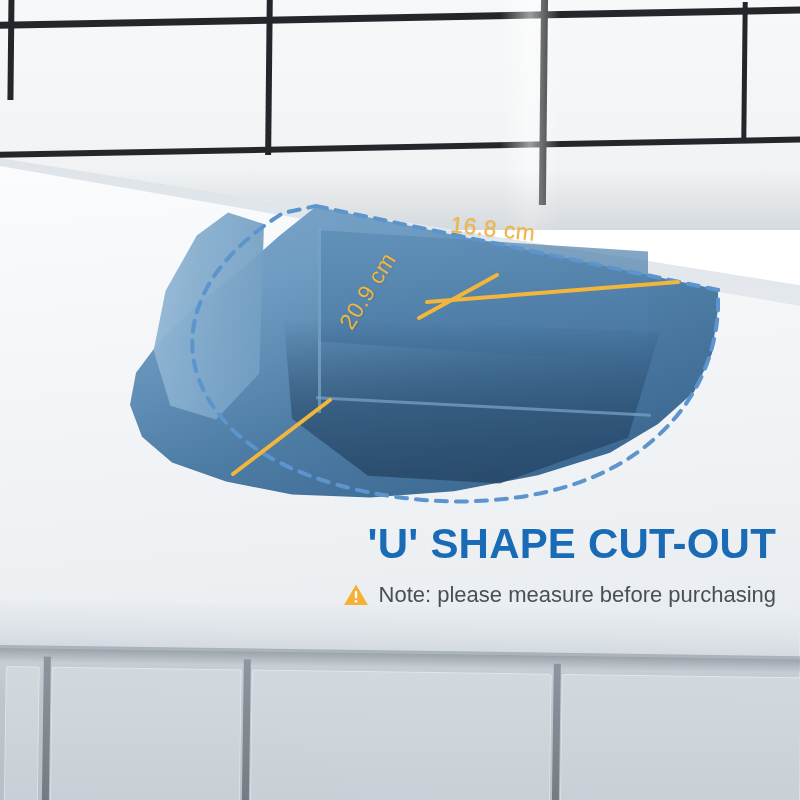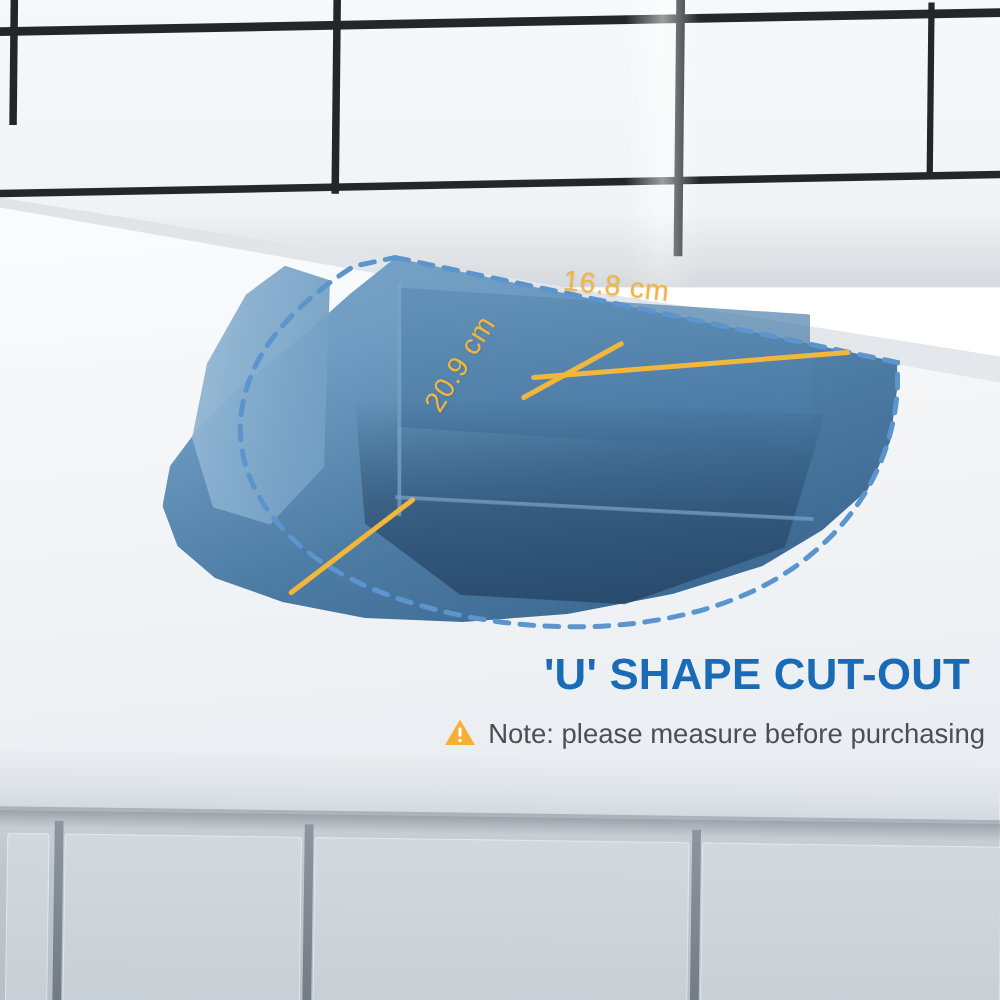--- a/index.html
+++ b/index.html
@@ -210,31 +210,32 @@
 
   
   .caption {
     position: absolute;
     left: 0; top: 520px;
     width: 800px;
     text-align: center;
   }
   .headline {
     color: #1a6bb5;
-    font-size: 35px;
+    font-size: 42px;
     font-weight: 700;
     letter-spacing: .2px;
     text-align: right;
     padding-right: 24px;
   }
   .note-row {
     margin-top: 14px;
     display: flex;
+    align-items: center;
     justify-content: flex-end;
-    padding-right: 12px;
+    padding-right: 24px;
     gap: 10px;
   }
   .warn-icon {
     width: 26px;
     height: 24px;
     position: relative;
     flex: 0 0 auto;
   }
   .note-text {
     color: #4a4f55;

